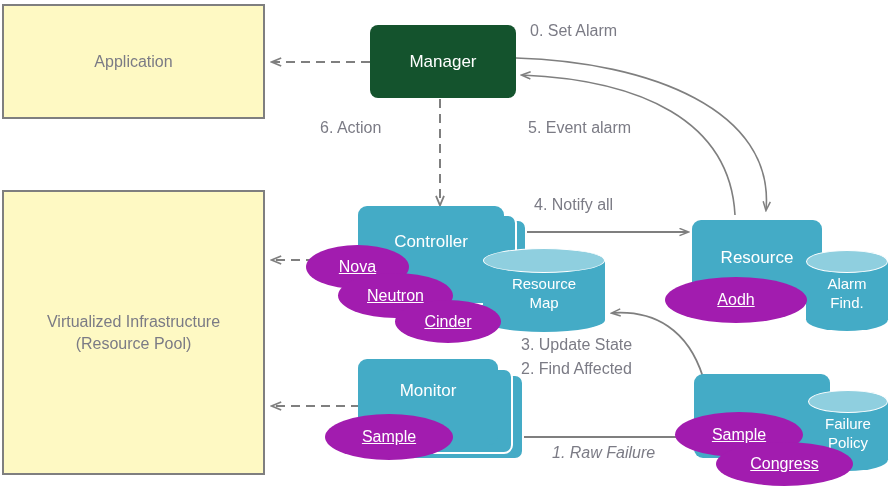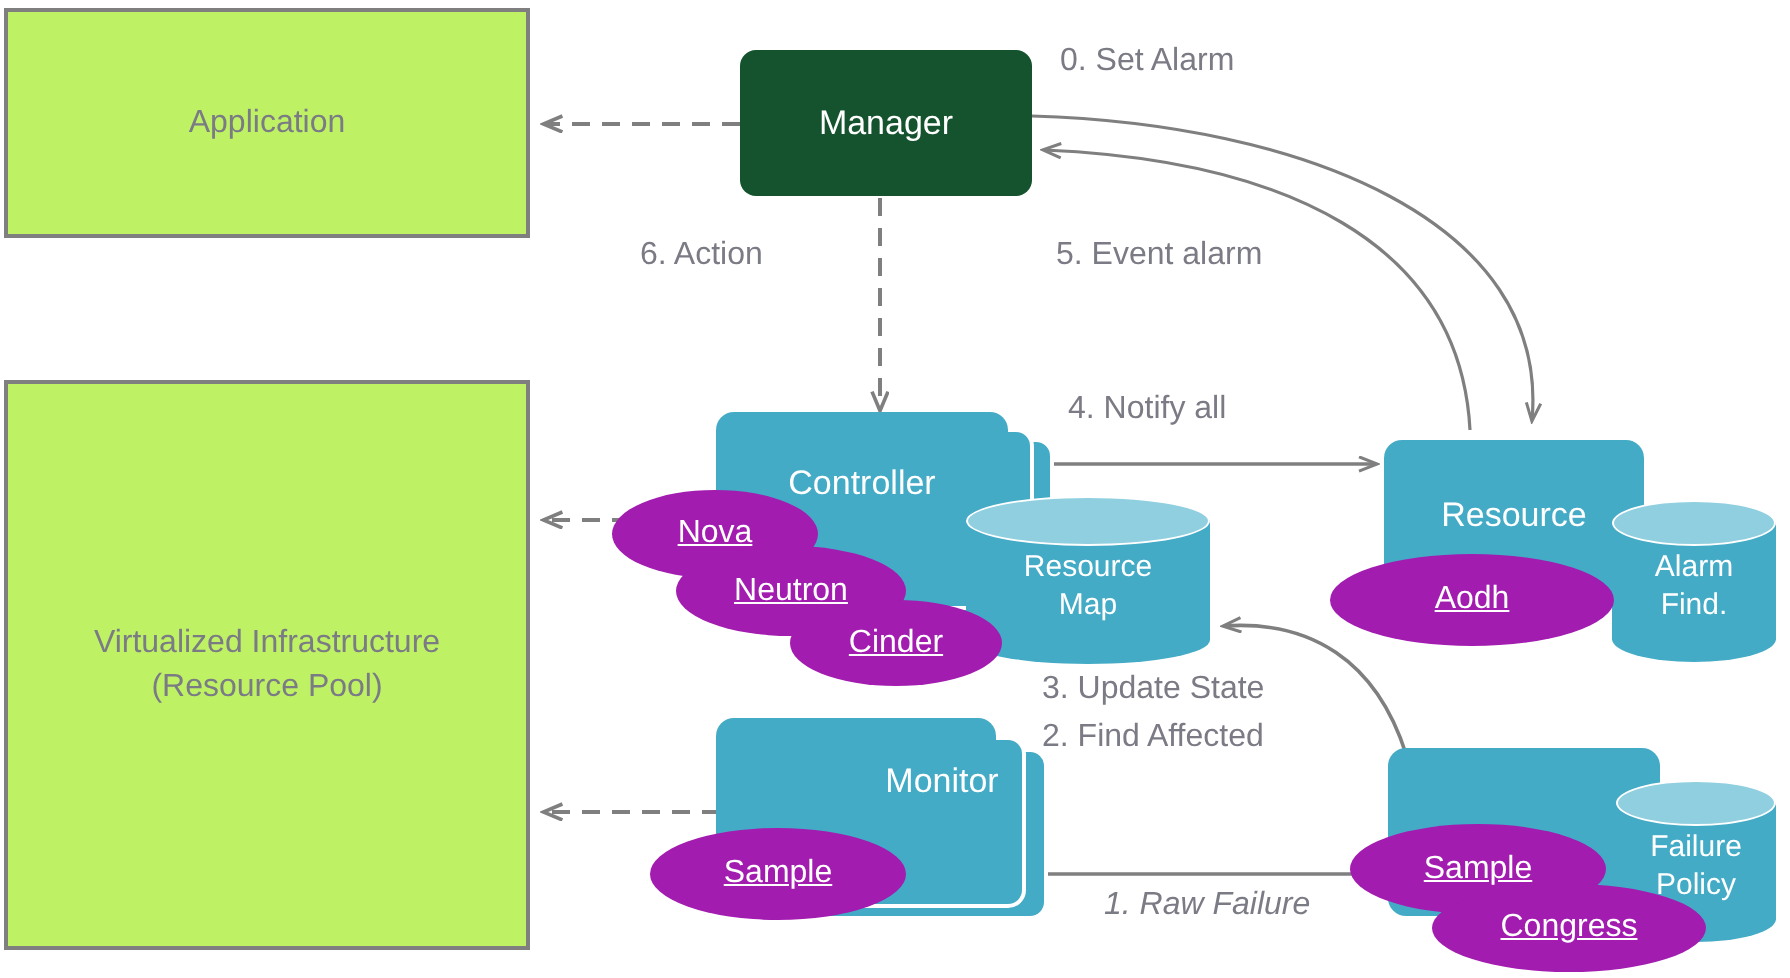--- a/index.html
+++ b/index.html
@@ -3,21 +3,21 @@
 <meta charset="utf-8">
 <style>
   html,body{margin:0;padding:0;background:#ffffff;}
   body{width:895px;height:489px;overflow:hidden;
        font-family:"Liberation Sans","DejaVu Sans",sans-serif;}
   #stage{position:relative;width:895px;height:489px;background:#fff;}
   #svg-layer{position:absolute;left:0;top:0;width:895px;height:489px;}
   .node{position:absolute;box-sizing:border-box;}
 
   
-  .plain-box{border:2px solid #7f7f7f;background:#bef264;
+  .plain-box{border:2px solid #7f7f7f;background:#fef9c3;
              display:flex;align-items:center;justify-content:center;
              text-align:center;color:#7b7b85;font-size:16px;line-height:1.35;}
 
   
   .teal{background:#44abc6;border-radius:9px;}
   .teal-label{position:absolute;color:#ffffff;font-size:17px;
               white-space:nowrap;text-align:center;}
 
   
   .stack-shadow{background:#44abc6;border-radius:9px;
@@ -111,21 +111,21 @@
   <div class="node ellipse" style="left:338px;top:273px;width:115px;height:45px;">
     <span>Neutron</span>
   </div>
   <div class="node ellipse" style="left:395px;top:300px;width:106px;height:43px;text-align:center;">
     <span>Cinder</span>
   </div>
 
   <div class="node stack-shadow" style="left:384px;top:374px;width:140px;height:86px;"></div>
   <div class="node stack-shadow" style="left:373px;top:368px;width:140px;height:86px;"></div>
   <div class="node teal" style="left:358px;top:359px;width:140px;height:86px;"></div>
-  <span class="teal-label" style="left:358px;top:381px;width:140px;padding-left:43px;">Monitor</span>
+  <span class="teal-label" style="left:358px;top:381px;width:140px;">Monitor</span>
 
   <div class="node ellipse" style="left:325px;top:414px;width:128px;height:46px;">
     <span>Sample</span>
   </div>
 
   <div class="node teal" style="left:692px;top:220px;width:130px;height:83px;"></div>
   <span class="teal-label" style="left:692px;top:248px;width:130px;">Resource</span>
 
   <div class="cyl" style="left:806px;top:250px;width:82px;height:82px;">
     <div class="cyl-bot" style="top:58px;width:82px;height:23px;"></div>

